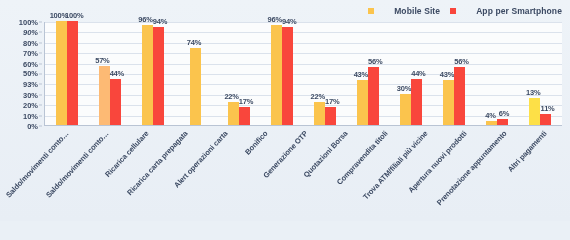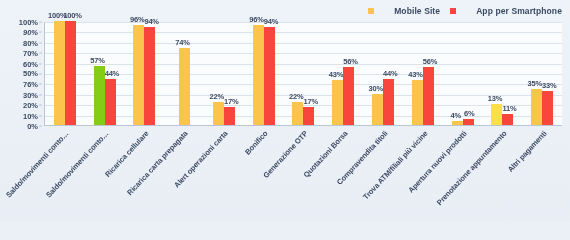--- a/index.html
+++ b/index.html
@@ -129,21 +129,21 @@
       <div class="y-tick" style="top: 10.4px; font-style: italic;">90%</div>
       <div class="y-tick-mark" style="top: 10.4px;"></div>
       <div class="y-tick" style="top: 20.8px;">80%</div>
       <div class="y-tick-mark" style="top: 20.8px;"></div>
       <div class="y-tick" style="top: 31.2px;">70%</div>
       <div class="y-tick-mark" style="top: 31.2px;"></div>
       <div class="y-tick" style="top: 41.6px; margin-left: 40px;">60%</div>
       <div class="y-tick-mark" style="top: 41.6px;"></div>
       <div class="y-tick" style="top: 51px;">50%</div>
       <div class="y-tick-mark" style="top: 52px;"></div>
-      <div class="y-tick" style="top: 62.4px;">76%</div>
+      <div class="y-tick" style="top: 62.4px;">93%</div>
       <div class="y-tick-mark" style="top: 62.4px;"></div>
       <div class="y-tick" style="top: 72.8px;">30%</div>
       <div class="y-tick-mark" style="top: 72.8px;"></div>
       <div class="y-tick" style="top: 83.2px;">20%</div>
       <div class="y-tick-mark" style="top: 83.2px;"></div>
       <div class="y-tick" style="top: 93.6px;">10%</div>
       <div class="y-tick-mark" style="top: 93.6px;"></div>
       <div class="y-tick" style="top: 104px;">0%</div>
       <div class="y-tick-mark" style="top: 104px;"></div>
     </div>
@@ -164,21 +164,21 @@
     <div id="bars">
         <div class="cluster">
           <div class="bar bar-mobile" style="height: 104px; background: rgb(251, 196, 77);">
             <span class="bar-label">100%</span>
           </div>
           <div class="bar bar-app" style="height: 104px; background: rgb(249, 70, 60);">
             <span class="bar-label">100%</span>
           </div>
         </div>
         <div class="cluster">
-          <div class="bar bar-mobile" style="height: 59.28px; background: #84cc16;">
+          <div class="bar bar-mobile" style="height: 59.28px; background: #fdba74;">
             <span class="bar-label">57%</span>
           </div>
           <div class="bar bar-app" style="height: 45.76px; background: rgb(249, 70, 60);">
             <span class="bar-label">44%</span>
           </div>
         </div>
         <div class="cluster">
           <div class="bar bar-mobile" style="height: 99.84px; background: rgb(251, 196, 77);">
             <span class="bar-label">96%</span>
           </div>
@@ -241,35 +241,27 @@
         </div>
         <div class="cluster">
           <div class="bar bar-mobile" style="height: 4.16px; background: rgb(251, 196, 77);">
             <span class="bar-label">4%</span>
           </div>
           <div class="bar bar-app" style="height: 6.24px; background: rgb(249, 70, 60);">
             <span class="bar-label">6%</span>
           </div>
         </div>
         <div class="cluster">
-          <div class="bar bar-mobile" style="height: 21px; background: #fde047;">
+          <div class="bar bar-mobile" style="height: 27px; background: #fde047;">
             <span class="bar-label">13%</span>
           </div>
           <div class="bar bar-app" style="height: 11.44px; background: rgb(249, 70, 60);">
             <span class="bar-label">11%</span>
           </div>
         </div>
-        <div class="cluster">
-          <div class="bar bar-mobile" style="height: 36.4px; background: rgb(251, 196, 77);">
-            <span class="bar-label">35%</span>
-          </div>
-          <div class="bar bar-app" style="height: 34.32px; background: rgb(249, 70, 60);">
-            <span class="bar-label">33%</span>
-          </div>
-        </div>
       </div>
   </div>
 
   <div id="x-axis">
       <div class="x-slot">
         <div class="x-label">Saldo/movimenti conto…</div>
       </div>
       <div class="x-slot">
         <div class="x-label">Saldo/movimenti conto…</div>
       </div>

